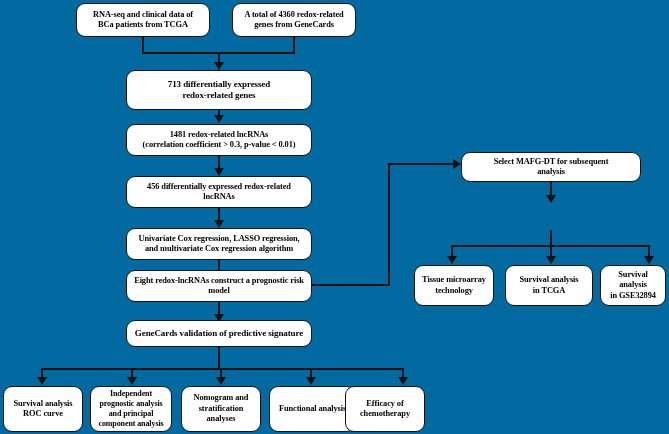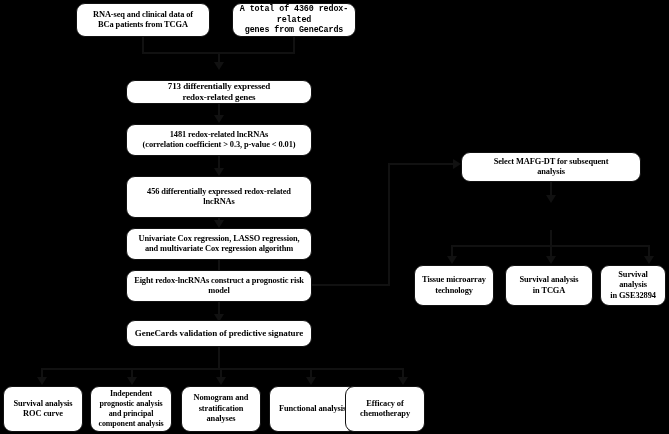--- a/index.html
+++ b/index.html
@@ -5,21 +5,21 @@
 <style>
   html,body{margin:0;padding:0;background:#ffffff;}
   body{
     font-family:"Liberation Serif", serif;
     color:#000000;
   }
   #canvas{
     position:relative;
     width:669px;
     height:434px;
-    background:#000000;
+    background:#0369a1;
     overflow:hidden;
   }
   .node{
     position:absolute;
     box-sizing:border-box;
     border:1.6px solid #111111;
     border-radius:9px;
     background:#ffffff;
     display:flex;
     align-items:center;
@@ -59,45 +59,45 @@
 </style>
 </head>
 <body>
 
 <div id="canvas">
 
   <div class="node f85" style="left:76px;top:3px;width:134px;height:34px;">
     <span>RNA-seq and clinical data of<br>BCa patients from TCGA</span>
   </div>
 
-  <div class="node f85" style="left:232px;top:3px;width:124px;height:34px;font-family:Liberation Mono, monospace;">
+  <div class="node f85" style="left:232px;top:3px;width:124px;height:34px;">
     <span>A total of 4360 redox-related<br>genes from GeneCards</span>
   </div>
 
   <div class="ln vl" style="left:142px;top:37px;height:16px;"></div>
   <div class="ln vl" style="left:293px;top:37px;height:16px;"></div>
   <div class="ln hl" style="left:142px;top:52px;width:153px;"></div>
   <div class="ln vl" style="left:218px;top:52px;height:14px;"></div>
   <div class="arrow" style="left:214px;top:62px;"></div>
 
-  <div class="node f9" style="left:126px;top:70px;width:186px;height:24px;margin-top:10px;">
+  <div class="node f9" style="left:126px;top:70px;width:186px;height:40px;">
     <span>713 differentially expressed<br>redox-related genes</span>
   </div>
 
   <div class="ln vl" style="left:218px;top:102px;height:18px;"></div>
   <div class="arrow" style="left:214px;top:115px;"></div>
 
   <div class="node f85" style="left:126px;top:124px;width:186px;height:32px;">
     <span>1481 redox-related lncRNAs<br>(correlation coefficient &gt; 0.3, p-value &lt; 0.01)</span>
   </div>
 
   <div class="ln vl" style="left:218px;top:156px;height:17px;"></div>
   <div class="arrow" style="left:214px;top:168px;"></div>
 
-  <div class="node f85" style="left:126px;top:176px;width:186px;height:42px;">
+  <div class="node f85" style="left:126px;top:176px;width:186px;height:32px;">
     <span>456 differentially expressed  redox-related<br>lncRNAs</span>
   </div>
 
   <div class="ln vl" style="left:218px;top:208px;height:17px;"></div>
   <div class="arrow" style="left:214px;top:220px;"></div>
 
   <div class="node f85" style="left:126px;top:228px;width:186px;height:32px;">
     <span>Univariate Cox regression, LASSO regression,<br>and multivariate Cox regression algorithm</span>
   </div>
 

